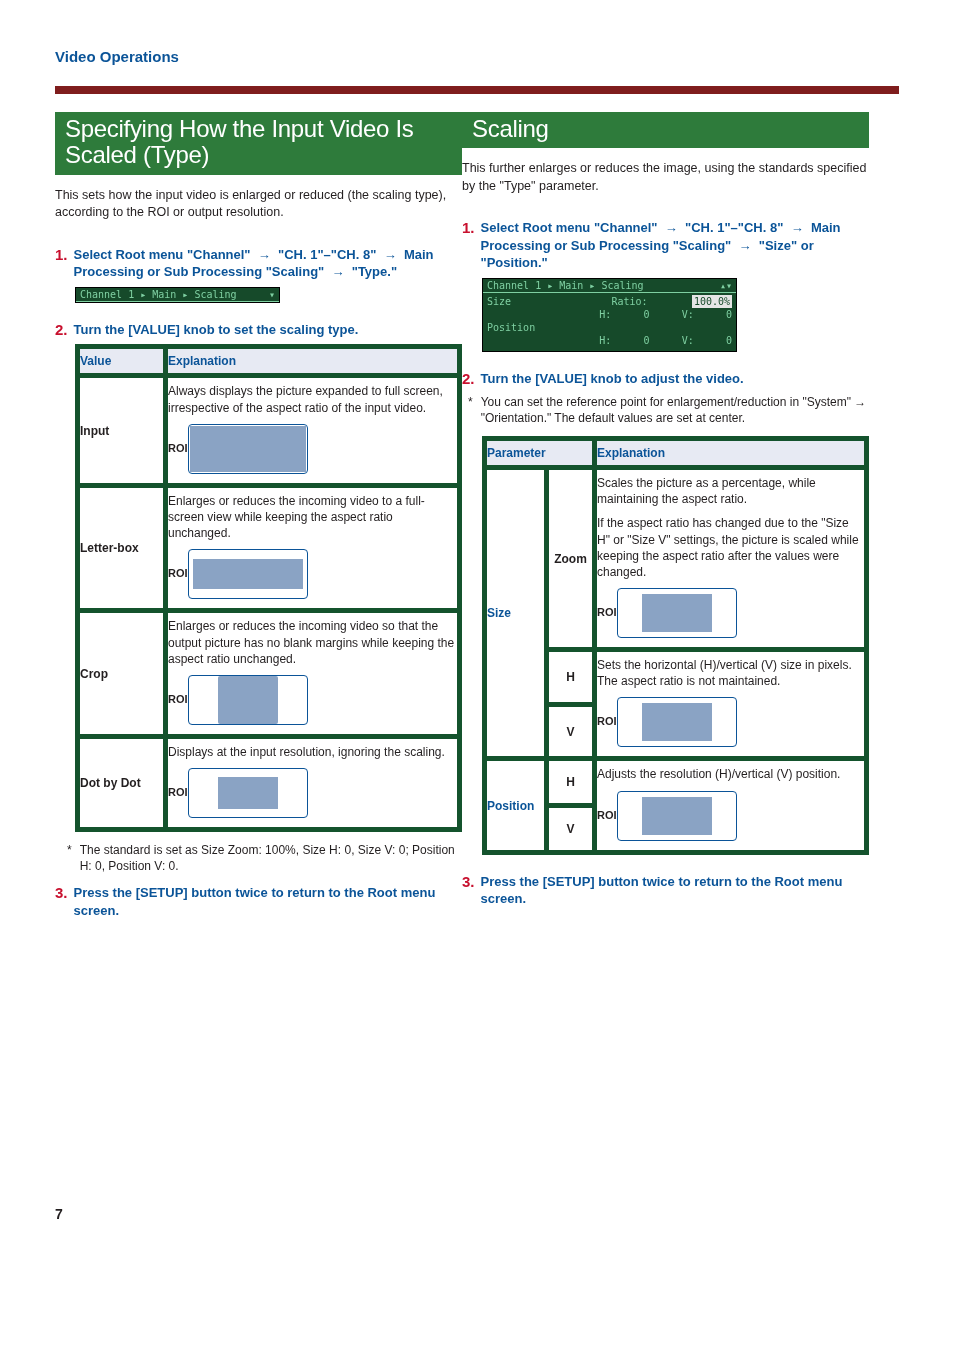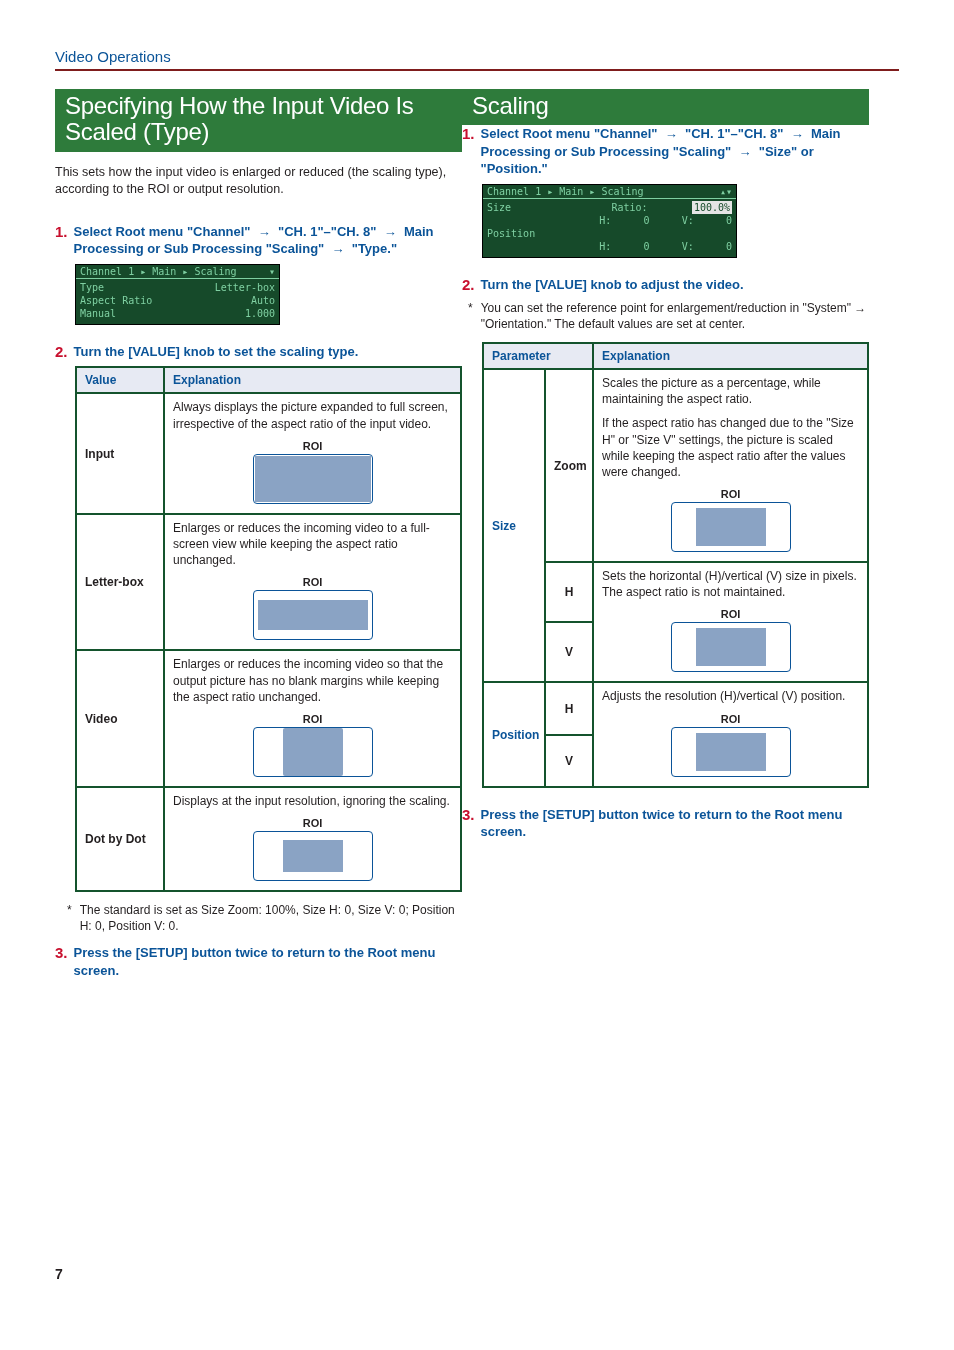--- a/index.html
+++ b/index.html
@@ -10,24 +10,24 @@
     font-size: 13px;
     color: #231f20;
     background: #fff;
     width: 954px;
   }
   .page {
     padding: 48px 55px 40px 55px;
   }
   .page-header {
     color: #0b5498;
-    font-weight: normal;
+    font-weight: bold;
     font-size: 15px;
-    border-bottom: 2px solid #7f1d1d;
-    padding-bottom: 4px;
+    border-bottom: 8px solid #7f1d1d;
+    padding-bottom: 21px;
     margin-bottom: 18px;
   }
   .columns {
     display: flex;
   }
   .col {
     width: 407px;
   }
   .section-title {
     background: #2e7b3b;
@@ -98,22 +98,22 @@
     padding:0 2px;
   }
   table.data {
     border-collapse: collapse;
     width: 100%;
     table-layout: fixed;
     margin: 6px 0 10px 20px;
     width: calc(100% - 20px);
   }
   table.data th, table.data td {
-    border: 2px solid #14532d;
-    padding: 5px 8px;
+    border: 5px solid #14532d;
+    padding: 5px 0;
     vertical-align: top;
     font-size: 12px;
   }
   table.data th {
     background: #e7eaf3;
     color: #0b5498;
     text-align: left;
     font-weight: bold;
   }
   table.data td.value-col {
@@ -125,21 +125,21 @@
     font-weight: bold;
     vertical-align: middle;
     text-align:center;
   }
   .explain {
     line-height: 1.35;
     margin-bottom: 8px;
   }
   .roi-wrap {
     display: flex;
-    flex-direction: column;
+    flex-direction: row;
     align-items: center;
     margin: 2px 0 4px 0;
   }
   .roi-label {
     font-weight: bold;
     font-size: 11px;
     margin-bottom: 2px;
     color:#231f20;
   }
   .roi-box {
@@ -195,34 +195,20 @@
           <span>Main Processing or Sub Processing "Scaling"</span>
           <span class="arrow">&nbsp;→&nbsp;</span>
           <span>"Type."</span>
         </div>
       </div>
 
       <div class="display-box">
         <div class="display-header">
           <span>Channel 1 ▸ Main ▸ Scaling</span>
           <span>▾</span>
-        </div>
-        <div class="display-body">
-          <div class="display-row">
-              <span>Type</span>
-              <span>Letter-box</span>
-            </div>
-          <div class="display-row">
-              <span>Aspect Ratio</span>
-              <span>Auto</span>
-            </div>
-          <div class="display-row">
-              <span>Manual</span>
-              <span>1.000</span>
-            </div>
         </div>
       </div>
 
       <div class="step">
         <div class="step-num">2.</div>
         <div class="step-text">Turn the [VALUE] knob to set the scaling type.</div>
       </div>
 
       <table class="data">
         <colgroup>
@@ -252,21 +238,21 @@
             <div class="explain">Enlarges or reduces the incoming video to a full-screen view while keeping the aspect ratio unchanged.</div>
             <div class="roi-wrap">
                   <div class="roi-label">ROI</div>
                   <div class="roi-box">
                     <div class="roi-inner wide"></div>
                   </div>
                 </div>
           </td>
         </tr>
         <tr>
-          <td class="value-col">Video</td>
+          <td class="value-col">Crop</td>
           <td>
             <div class="explain">Enlarges or reduces the incoming video so that the output picture has no blank margins while keeping the aspect ratio unchanged.</div>
             <div class="roi-wrap">
                   <div class="roi-label">ROI</div>
                   <div class="roi-box">
                     <div class="roi-inner tall"></div>
                   </div>
                 </div>
           </td>
         </tr>
@@ -291,20 +277,21 @@
         </div>
 
       <div class="step">
         <div class="step-num">3.</div>
         <div class="step-text">Press the [SETUP] button twice to return to the Root menu screen.</div>
       </div>
     </div>
 
     <div class="col">
       <div class="section-title">Scaling</div>
+      <div class="intro">This further enlarges or reduces the image, using the standards specified by the "Type" parameter.</div>
 
       <div class="step">
         <div class="step-num">1.</div>
         <div class="step-text">
           <span>Select Root menu "Channel"</span>
           <span class="arrow">&nbsp;→&nbsp;</span>
           <span>"CH. 1"–"CH. 8"</span>
           <span class="arrow">&nbsp;→&nbsp;</span>
           <span>Main Processing or Sub Processing "Scaling"</span>
           <span class="arrow">&nbsp;→&nbsp;</span>

